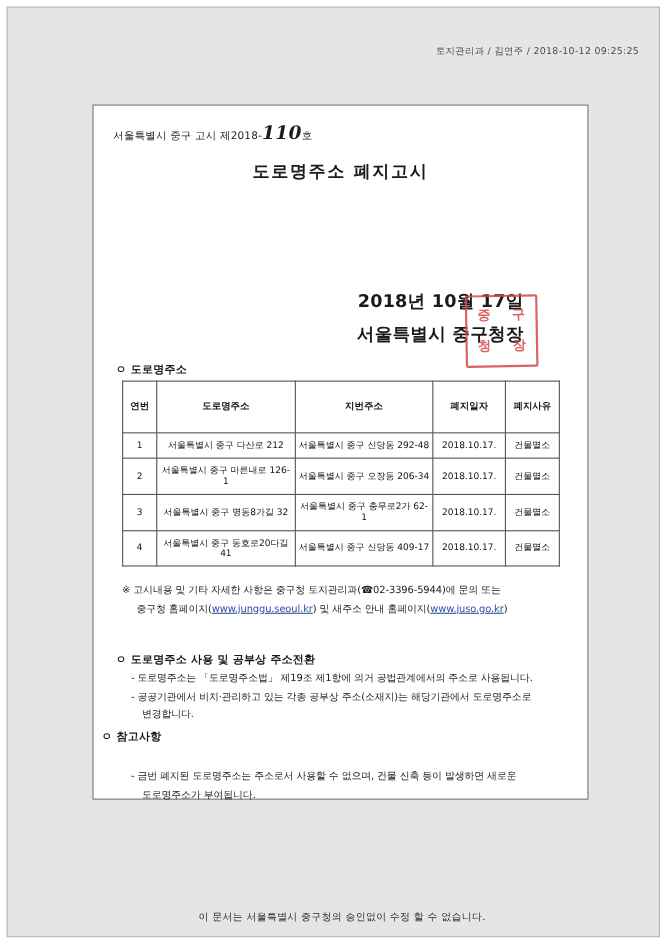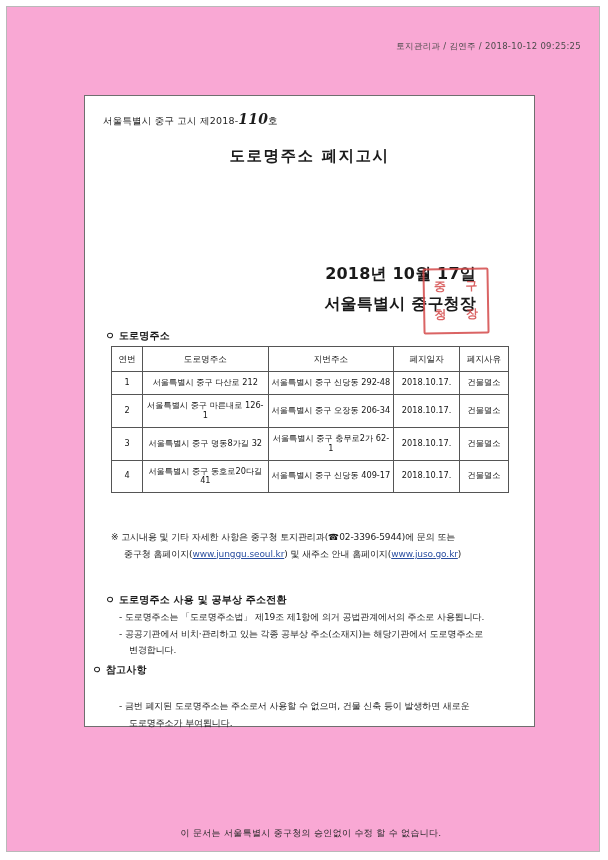--- a/index.html
+++ b/index.html
@@ -18,21 +18,21 @@
 
   
   #page {
     position: absolute;
     left: 6px;
     top: 6px;
     width: 594px;
     height: 846px;
     border: 1px solid #b9b9b9;
     box-sizing: border-box;
-    background: #f9a8d4;
+    background: #e5e5e5;
   }
 
   
   #print-meta {
     position: absolute;
     right: 18px;
     top: 34px;
     font-size: 8.5px;
     letter-spacing: 0.3px;
     color: #4a4a4a;
@@ -56,21 +56,21 @@
     left: 18px;
     top: 15px;
     font-size: 9.5px;
     color: #1d1d1d;
     letter-spacing: 0.2px;
   }
   #doc-number .handwritten {
     font-family: "DejaVu Serif", "Liberation Serif", serif;
     font-style: italic;
     font-weight: bold;
-    font-size: 14px;
+    font-size: 17px;
   }
 
   #doc-title {
     position: absolute;
     left: 0;
     top: 50px;
     width: 100%;
     text-align: center;
     font-size: 15.5px;
     font-weight: bold;
@@ -148,23 +148,23 @@
     font-size: 8.2px;
   }
   #addr-table th, #addr-table td {
     border: 1px solid #555555;
     text-align: center;
     padding: 6px 2px;
     line-height: 1.2;
     color: #141414;
   }
   #addr-table th {
-    font-weight: normal;
+    font-weight: bold;
     font-size: 8.6px;
-    padding: 7px 2px;
+    padding: 18px 2px;
   }
   #addr-table td.col-no { width: 28px; }
   #addr-table td.col-road, #addr-table th.col-road { width: 132px; }
   #addr-table td.col-lot, #addr-table th.col-lot { width: 132px; }
   #addr-table td.col-date, #addr-table th.col-date { width: 62px; }
   #addr-table td.col-reason, #addr-table th.col-reason { width: 48px; }
 
   
   #footnote {
     position: absolute;

